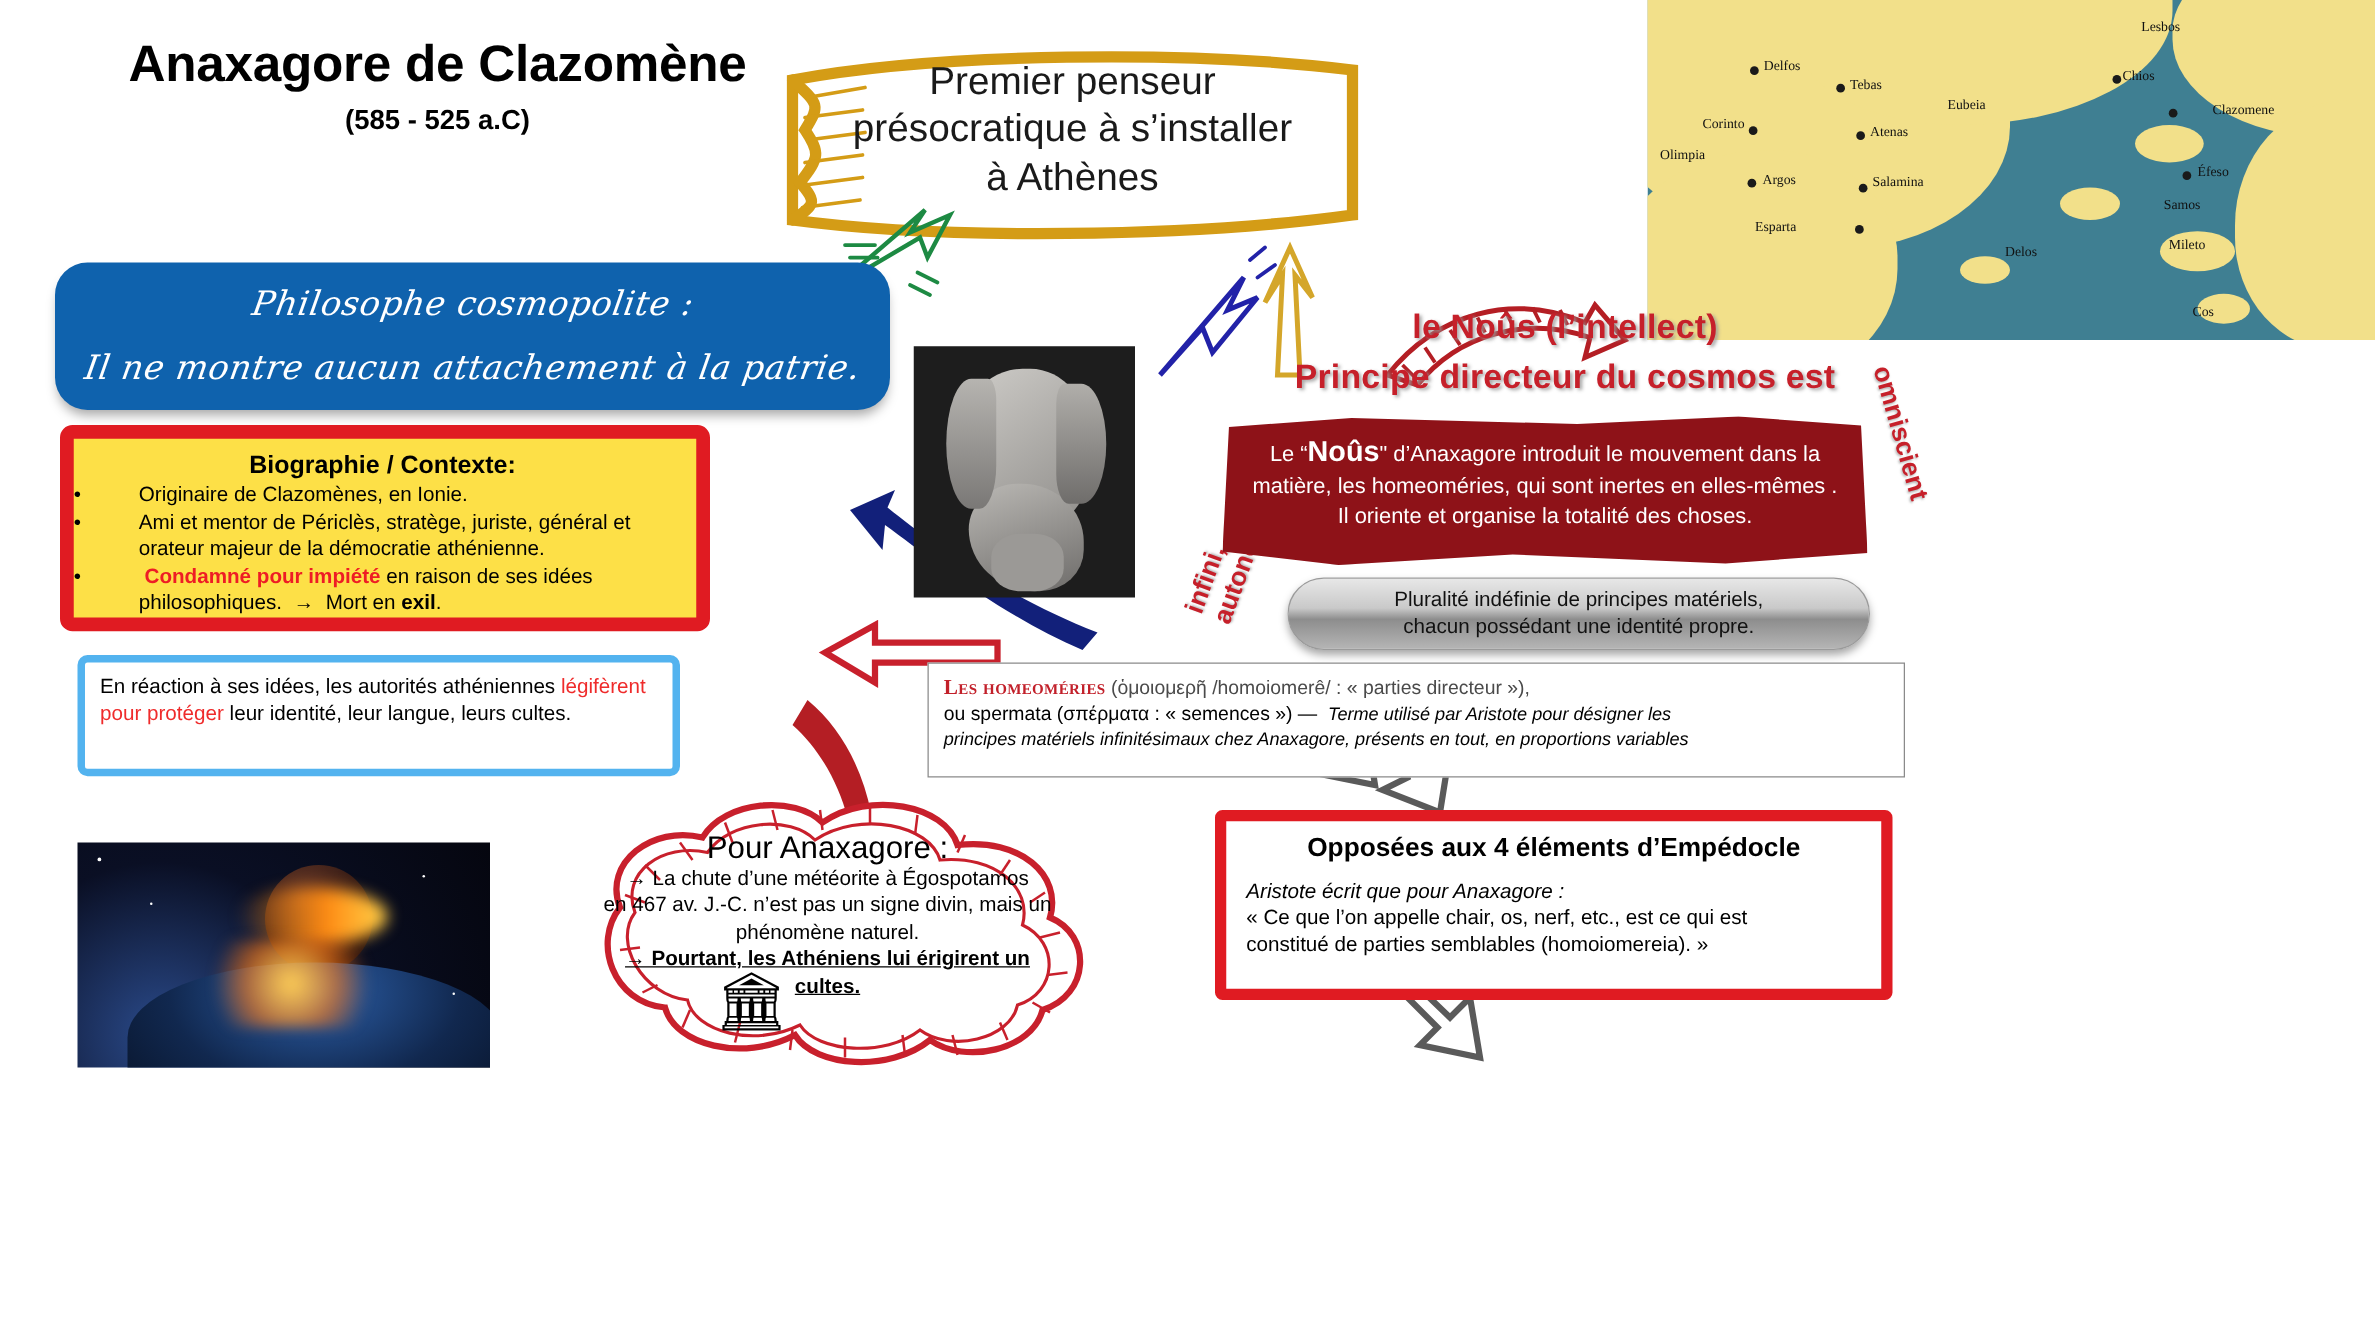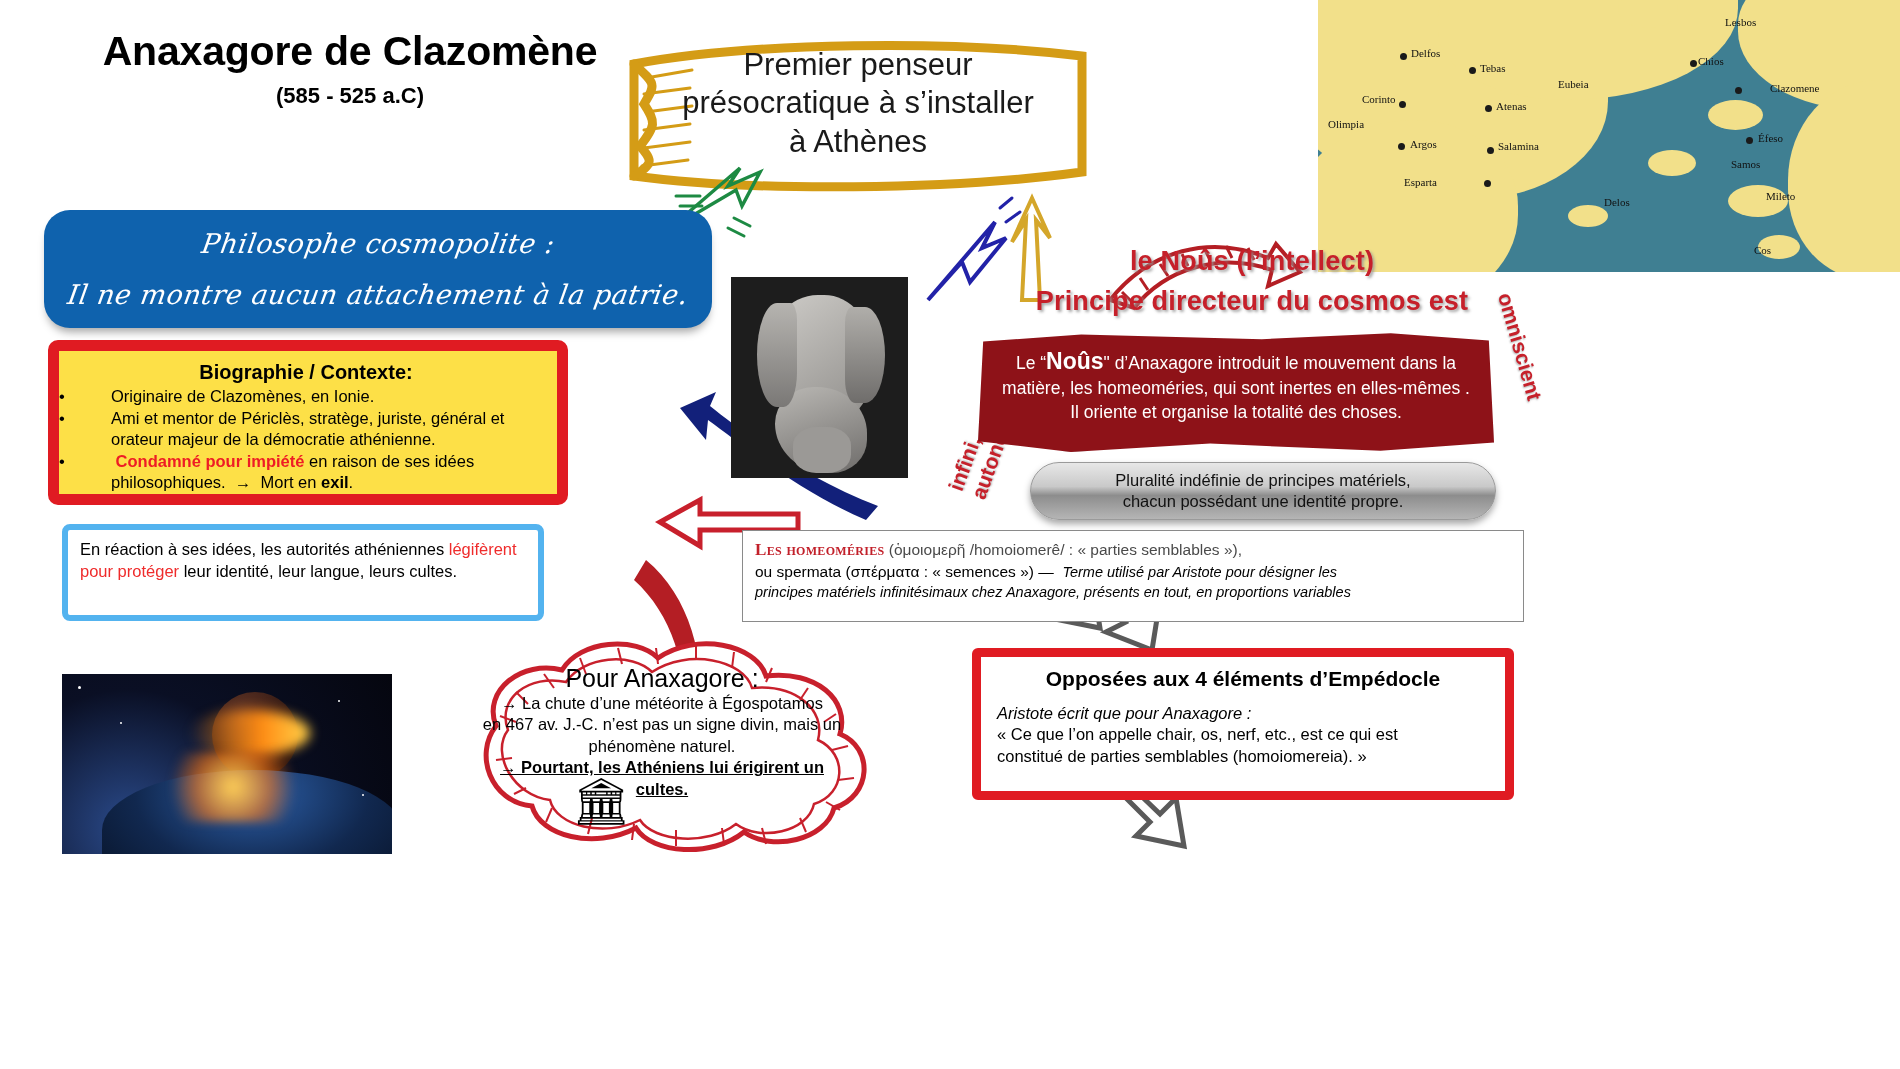--- a/index.html
+++ b/index.html
@@ -165,34 +165,34 @@
     <div class="dot" style="left:151px; top:67px;"></div>
     <div class="dot" style="left:81px; top:101px;"></div>
     <div class="dot" style="left:167px; top:105px;"></div>
     <div class="dot" style="left:80px; top:143px;"></div>
     <div class="dot" style="left:169px; top:147px;"></div>
     <div class="dot" style="left:417px; top:87px;"></div>
     <div class="dot" style="left:372px; top:60px;"></div>
     <div class="dot" style="left:166px; top:180px;"></div>
     <div class="dot" style="left:428px; top:137px;"></div>
 
-    <div class="lbl" style="left:407px; top:16px;">Lesbos</div>
+    <div class="lbl" style="left:395px; top:16px;">Lesbos</div>
     <div class="lbl" style="left:93px; top:47px;">Delfos</div>
     <div class="lbl" style="left:162px; top:62px;">Tebas</div>
     <div class="lbl" style="left:240px; top:34px;margin-top:44px;">Eubeia</div>
     <div class="lbl" style="left:380px; top:55px;">Chios</div>
     <div class="lbl" style="left:427px; top:82px;margin-left:25px;">Clazomene</div>
     <div class="lbl" style="left:44px; top:93px;">Corinto</div>
     <div class="lbl" style="left:178px; top:100px;">Atenas</div>
     <div class="lbl" style="left:440px; top:132px;">Éfeso</div>
     <div class="lbl" style="left:10px; top:118px;">Olimpia</div>
     <div class="lbl" style="left:92px; top:138px;">Argos</div>
     <div class="lbl" style="left:180px; top:140px;">Salamina</div>
     <div class="lbl" style="left:413px; top:158px;">Samos</div>
-    <div class="lbl" style="left:448px; top:190px;">Mileto</div>
+    <div class="lbl" style="left:417px; top:190px;">Mileto</div>
     <div class="lbl" style="left:86px; top:176px;">Esparta</div>
     <div class="lbl" style="left:286px; top:196px;">Delos</div>
     <div class="lbl" style="left:436px; top:244px;">Cos</div>
   </div>
 
   <div id="title-block" class="abs">
     <div class="main">Anaxagore de Clazomène</div>
     <div class="dates">(585 - 525 a.C)</div>
   </div>
 
@@ -310,21 +310,21 @@
   <div id="gray-pill" class="abs">
     <p>
       <span>Pluralité indéfinie de principes matériels,</span><br>
       <span>chacun possédant une identité propre.</span>
     </p>
   </div>
 
   <div id="homeo-box" class="abs">
     <div class="t1">
       <span class="sc">Les homeoméries</span>
-      <span class="gk">(ὁμοιομερῆ /homoiomerê/ : « parties semblables »),</span>
+      <span class="gk">(ὁμοιομερῆ /homoiomerê/ : « parties directeur »),</span>
     </div>
     <div class="t1">
       <span>ou spermata (σπέρματα : « semences ») —</span>&nbsp;&nbsp;<span class="it">Terme utilisé par Aristote pour désigner les</span>
     </div>
     <div class="t1 it">principes matériels infinitésimaux chez Anaxagore, présents en tout, en proportions variables</div>
   </div>
 
   <div id="meteor" class="abs">
     <div class="abs" style="left:150px; top:18px; width:86px; height:86px; border-radius:50%; background:radial-gradient(circle at 35% 32%, #6b3b2a, #2a1410 70%);"></div>
     <div class="abs" style="left:128px; top:36px; width:120px; height:46px; background:linear-gradient(90deg,rgba(255,140,20,0) 0%, #ff8c14 60%, #ffd24a 100%); filter:blur(6px); border-radius:50%;"></div>

